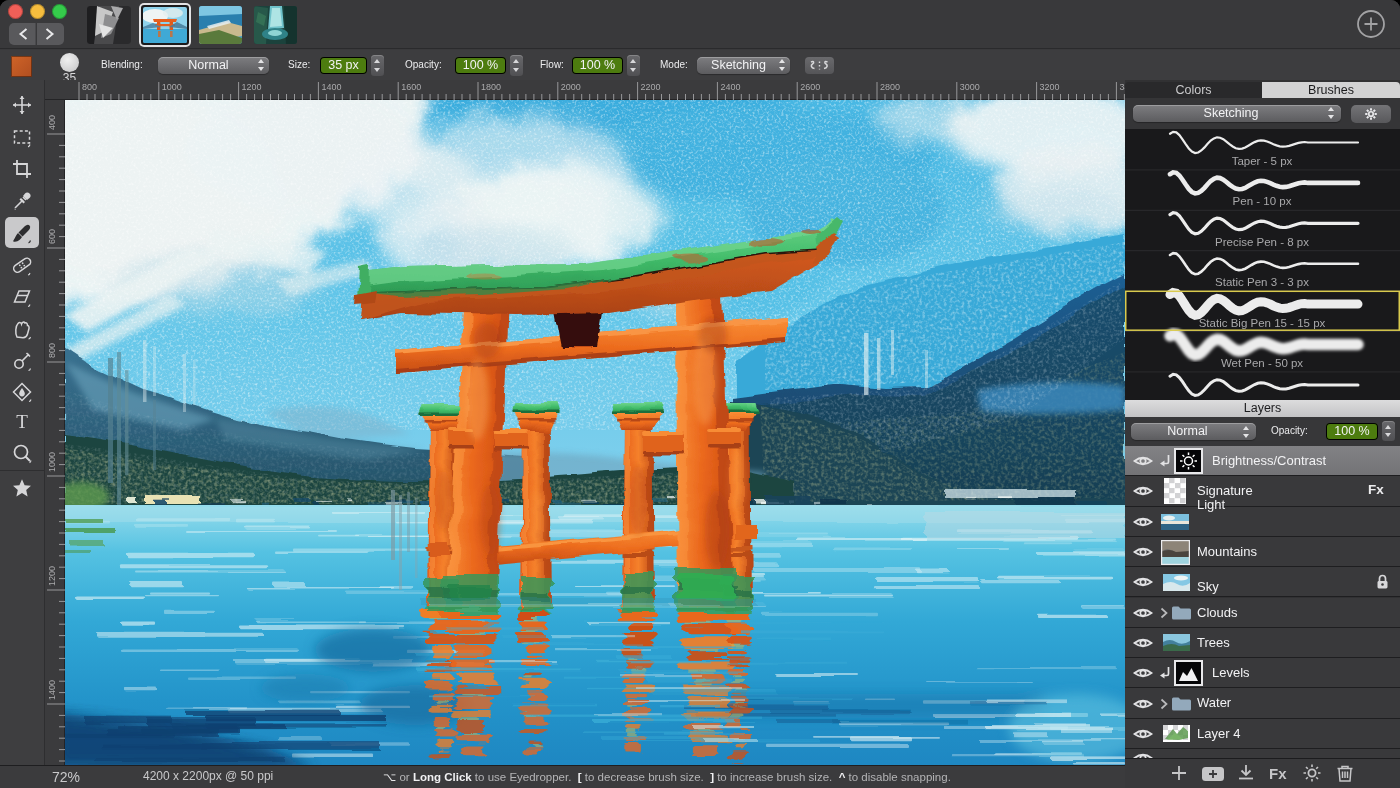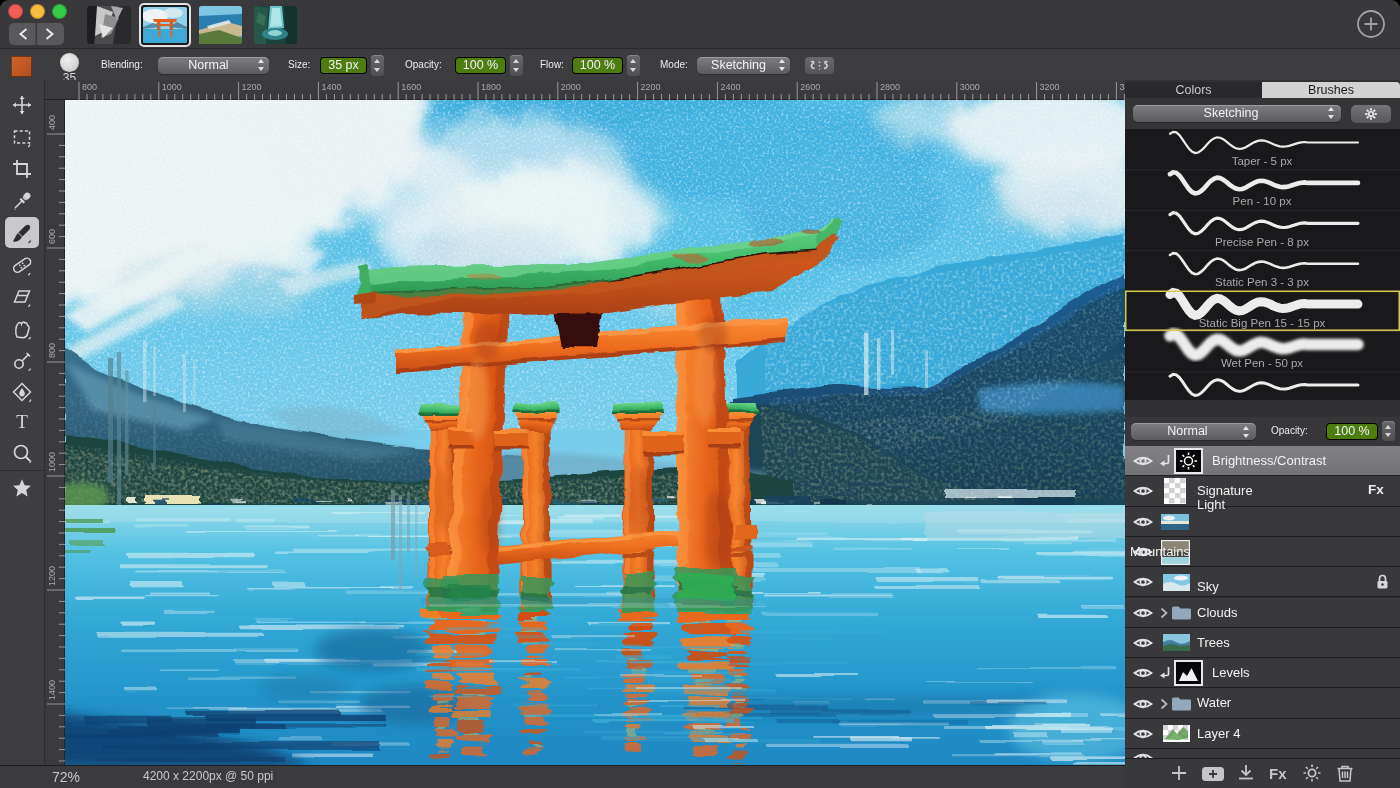--- a/index.html
+++ b/index.html
@@ -236,20 +236,21 @@
       <rect x="0" y="161.6" width="275" height="1" fill="#2c2c2e"></rect>
       <path d="M45.0 165.6 L48.1 163.5 L51.3 164.1 L54.4 167.0 L57.5 171.6 L60.7 176.7 L63.8 181.4 L66.9 184.8 L70.1 186.3 L73.2 185.8 L76.3 183.6 L79.5 180.2 L82.6 176.4 L85.7 173.0 L88.9 170.5 L92.0 169.4 L95.1 169.8 L98.3 171.5 L101.4 174.0 L104.5 176.8 L107.7 179.3 L110.8 181.1 L113.9 181.9 L117.1 181.6 L120.2 180.3 L123.3 178.5 L126.5 176.4 L129.6 174.5 L132.7 173.2 L135.9 172.7 L139.0 172.9 L142.1 173.9 L145.3 175.2 L148.4 176.8 L151.5 178.1 L154.7 179.1 L157.8 179.5 L160.9 179.3 L164.1 178.6 L167.2 177.6 L170.3 176.4 L173.5 175.4 L176.6 174.7 L179.7 174.5 L182.9 175.1 L186.0 175.1 L189.1 175.1 L192.3 175.1 L195.4 175.1 L198.5 175.1 L201.7 175.1 L204.8 175.1 L207.9 175.1 L211.1 175.1 L214.2 175.1 L217.3 175.1 L220.5 175.1 L223.6 175.1 L226.7 175.1 L229.9 175.1 L233.0 175.1" stroke="#ececec" stroke-width="9.0" fill="none" stroke-linecap="round"></path>
       <text class="cap" x="137" y="197.6">Static Big Pen 15 - 15 px</text>
       <rect x="0" y="202.0" width="275" height="1" fill="#2c2c2e"></rect>
       <path d="M45.0 206.8 L48.1 204.9 L51.3 205.4 L54.4 208.1 L57.5 212.3 L60.7 217.1 L63.8 221.5 L66.9 224.6 L70.1 226.0 L73.2 225.5 L76.3 223.5 L79.5 220.4 L82.6 216.8 L85.7 213.6 L88.9 211.4 L92.0 210.3 L95.1 210.7 L98.3 212.2 L101.4 214.6 L104.5 217.2 L107.7 219.5 L110.8 221.2 L113.9 221.9 L117.1 221.6 L120.2 220.5 L123.3 218.7 L126.5 216.8 L129.6 215.1 L132.7 213.9 L135.9 213.4 L139.0 213.6 L142.1 214.5 L145.3 215.7 L148.4 217.2 L151.5 218.4 L154.7 219.3 L157.8 219.7 L160.9 219.5 L164.1 218.9 L167.2 217.9 L170.3 216.9 L173.5 215.9 L176.6 215.3 L179.7 215.0 L182.9 215.5 L186.0 215.5 L189.1 215.5 L192.3 215.5 L195.4 215.5 L198.5 215.5 L201.7 215.5 L204.8 215.5 L207.9 215.5 L211.1 215.5 L214.2 215.5 L217.3 215.5 L220.5 215.5 L223.6 215.5 L226.7 215.5 L229.9 215.5 L233.0 215.5" stroke="#ececec" stroke-width="11.5" fill="none" stroke-linecap="round" filter="url(#bwet)"></path>
       <text class="cap" x="137" y="238.0">Wet Pen - 50 px</text>
       <rect x="0" y="242.4" width="275" height="1" fill="#2c2c2e"></rect>
       <path d="M45.0 247.2 L48.1 245.3 L51.3 245.8 L54.4 248.5 L57.5 252.7 L60.7 257.5 L63.8 261.9 L66.9 265.0 L70.1 266.4 L73.2 265.9 L76.3 263.9 L79.5 260.8 L82.6 257.2 L85.7 254.0 L88.9 251.8 L92.0 250.7 L95.1 251.1 L98.3 252.6 L101.4 255.0 L104.5 257.6 L107.7 259.9 L110.8 261.6 L113.9 262.3 L117.1 262.0 L120.2 260.9 L123.3 259.1 L126.5 257.2 L129.6 255.5 L132.7 254.3 L135.9 253.8 L139.0 254.0 L142.1 254.9 L145.3 256.1 L148.4 257.6 L151.5 258.8 L154.7 259.7 L157.8 260.1 L160.9 259.9 L164.1 259.3 L167.2 258.3 L170.3 257.3 L173.5 256.3 L176.6 255.7 L179.7 255.4 L182.9 255.9 L186.0 255.9 L189.1 255.9 L192.3 255.9 L195.4 255.9 L198.5 255.9 L201.7 255.9 L204.8 255.9 L207.9 255.9 L211.1 255.9 L214.2 255.9 L217.3 255.9 L220.5 255.9 L223.6 255.9 L226.7 255.9 L229.9 255.9 L233.0 255.9" stroke="#ececec" stroke-width="3.0" fill="none" stroke-linecap="round"></path>
       <rect x="0.75" y="162.3" width="273.5" height="38.9" fill="none" stroke="#d9ca4e" stroke-width="1.5"></rect>
     </svg>
+    <div class="abs" style="left:1125px;top:399.5px;width:275px;height:17.5px;background:linear-gradient(#dcdcdd,#c3c3c5);color:#1c1c1e;font-size:12.5px;text-align:center;line-height:17px">Layers</div>
     <div class="abs" style="left:1125px;top:417px;width:275px;height:29px;background:#373739"></div>
     <div class="dd" style="left:1131px;top:423px;width:125px;padding-right:12px">Normal</div>
     <div class="chev" style="left:1242px;top:423px"></div>
     <div class="lbl" style="left:1271px;top:425px">Opacity:</div>
     <div class="fld" style="left:1326px;top:423px;width:52px">100 %</div>
     <div class="stp" style="left:1382px;top:421px;height:20px"></div>
     <div class="row" style="top:446.0px;background:linear-gradient(#828285,#737376);"></div>
     <svg class="eye" style="left:1133px;top:454.1px" width="20" height="14" viewBox="0 0 20 14">
       <path d="M1.5 7 Q10 0.5 18.5 7 Q10 13.5 1.5 7 Z" fill="none" stroke="#e2e2e4" stroke-width="1.8"></path>
       <circle cx="10" cy="7" r="2.7" fill="none" stroke="#e2e2e4" stroke-width="1.7"></circle>
@@ -305,21 +306,21 @@
       <path d="M1.5 7 Q10 0.5 18.5 7 Q10 13.5 1.5 7 Z" fill="none" stroke="#e2e2e4" stroke-width="1.8"></path>
       <circle cx="10" cy="7" r="2.7" fill="none" stroke="#e2e2e4" stroke-width="1.7"></circle>
     </svg>
     <svg class="abs" style="left:1161px;top:539.5px" width="29" height="25" viewBox="0 0 29 25">
       <rect width="29" height="25" fill="#6a6a6c"></rect>
       <path d="M0 0 H29 V10 Q20 16 12 11 Q5 7 0 12 Z" fill="#8d8478"></path>
       <path d="M0 12 Q8 8 15 12 L29 11 V18 H0 Z" fill="#4a443e"></path>
       <rect y="17" width="29" height="8" fill="#9fd3de"></rect>
       <rect width="29" height="25" fill="none" stroke="#ececee" stroke-width="2.4"></rect>
     </svg>
-    <div class="rowtxt" style="left:1130px;top:536.9px">Mountains</div>
+    <div class="rowtxt" style="left:1197px;top:536.9px">Mountains</div>
     <div class="row" style="top:567.2px;"></div>
     <svg class="eye" style="left:1133px;top:575.4px" width="20" height="14" viewBox="0 0 20 14">
       <path d="M1.5 7 Q10 0.5 18.5 7 Q10 13.5 1.5 7 Z" fill="none" stroke="#e2e2e4" stroke-width="1.8"></path>
       <circle cx="10" cy="7" r="2.7" fill="none" stroke="#e2e2e4" stroke-width="1.7"></circle>
     </svg>
     <svg class="abs" style="left:1163px;top:573.9px" width="27" height="17" viewBox="0 0 27 17">
       <rect width="27" height="17" fill="#85c8e4"></rect>
       <path d="M0 10 Q8 6 14 10 T27 9 V17 H0 Z" fill="#d8e8ec"></path>
       <ellipse cx="18" cy="4" rx="7" ry="2.6" fill="#eef4f4"></ellipse>
     </svg>
@@ -1108,13 +1109,14 @@
       </g>
       <g filter="url(#streak)">
         <rect x="356" y="499" width="335" height="6" fill="#2b8cae" opacity="0.25"></rect>
         <rect x="364" y="504" width="320" height="3" fill="#bfe6ec" opacity="0.22"></rect>
       </g>
     </svg>
 
 <div class="abs" style="left:0;top:765px;width:1125px;height:23px;background:#3b3b3d;border-top:1px solid #1e1e20"></div>
 <div class="abs" style="left:52px;top:769px;font-size:14px;color:#c9c9cb">72%</div>
 <div class="abs" style="left:143px;top:769px;font-size:12px;color:#c9c9cb">4200 x 2200px @ 50 ppi</div>
+<div class="abs" style="left:383px;top:770px;font-size:11.5px;color:#b4b4b6"><span style="color:#e8e8ea">⌥</span> or <b style="color:#f0f0f2">Long Click</b> to use Eyedropper.&nbsp; <b style="color:#f0f0f2">[</b> to decrease brush size.&nbsp; <b style="color:#f0f0f2">]</b> to increase brush size.&nbsp; <b style="color:#f0f0f2">^</b> to disable snapping.</div>
 </div>
 
 </body></html>

